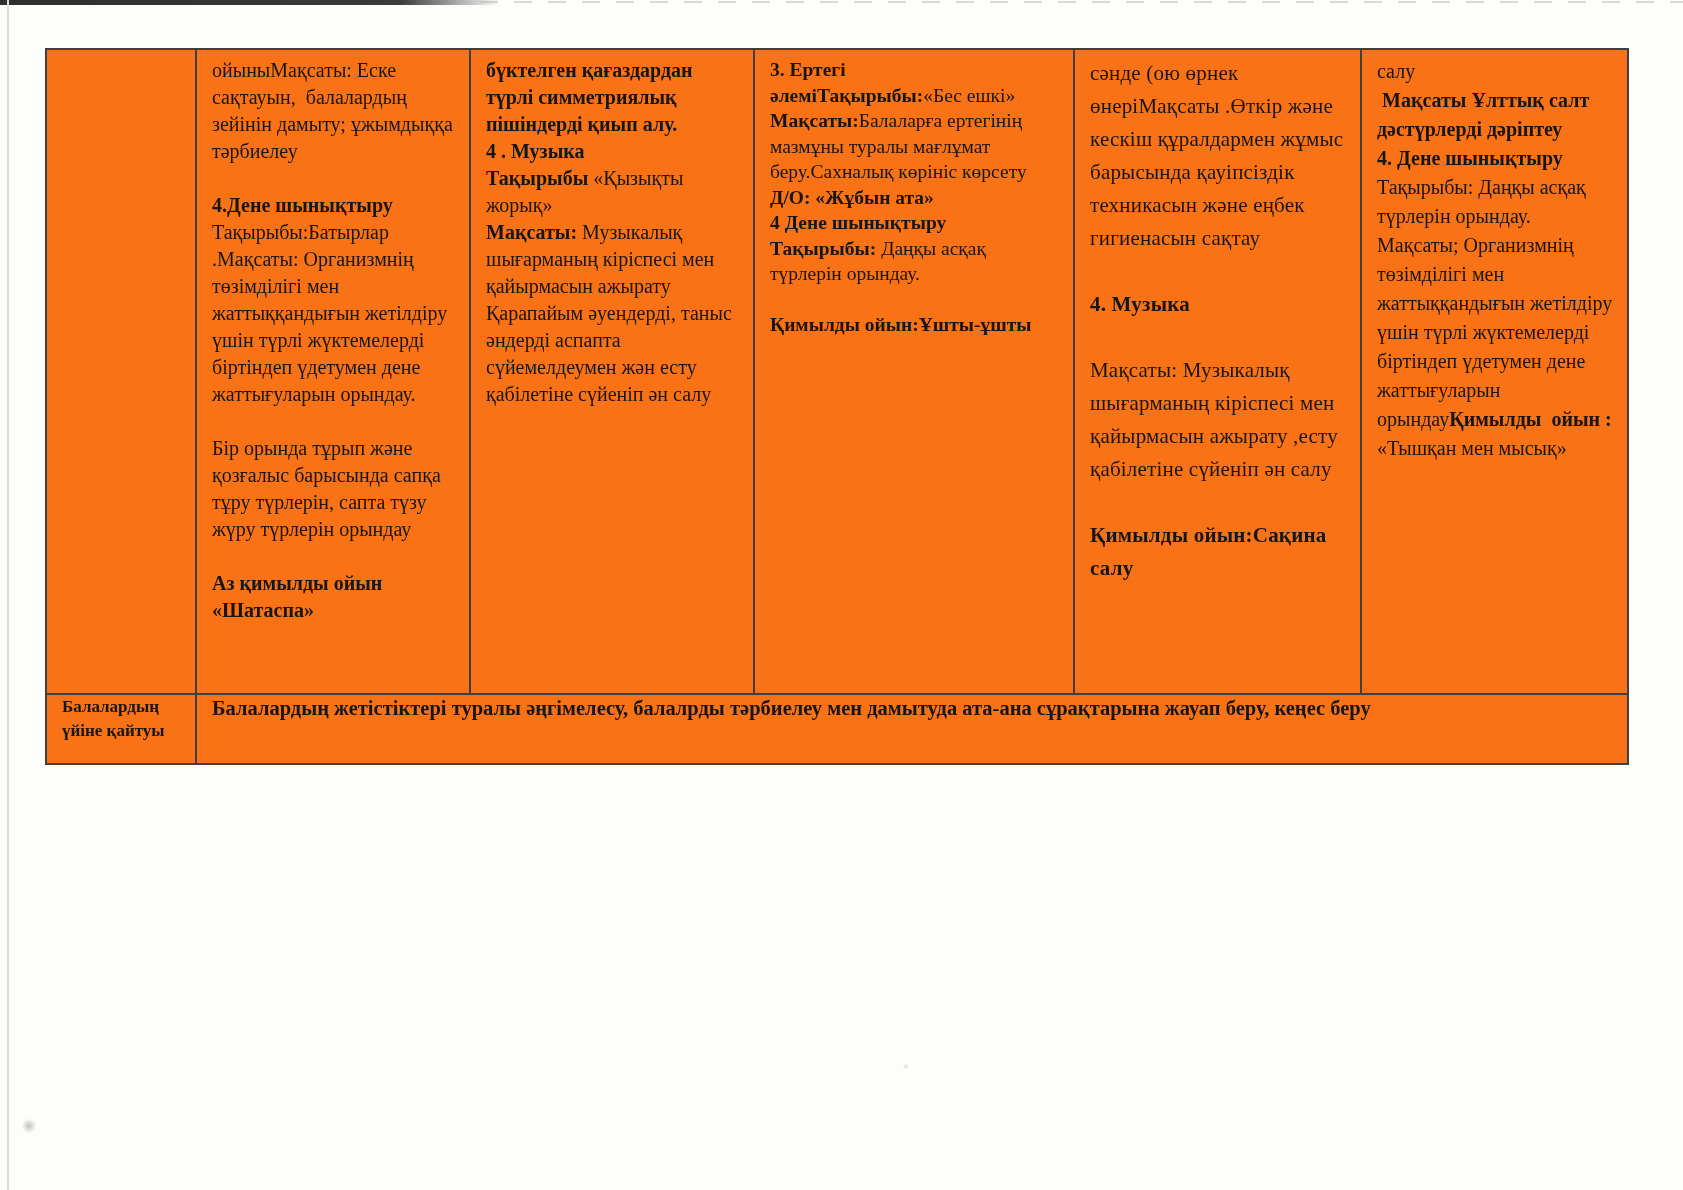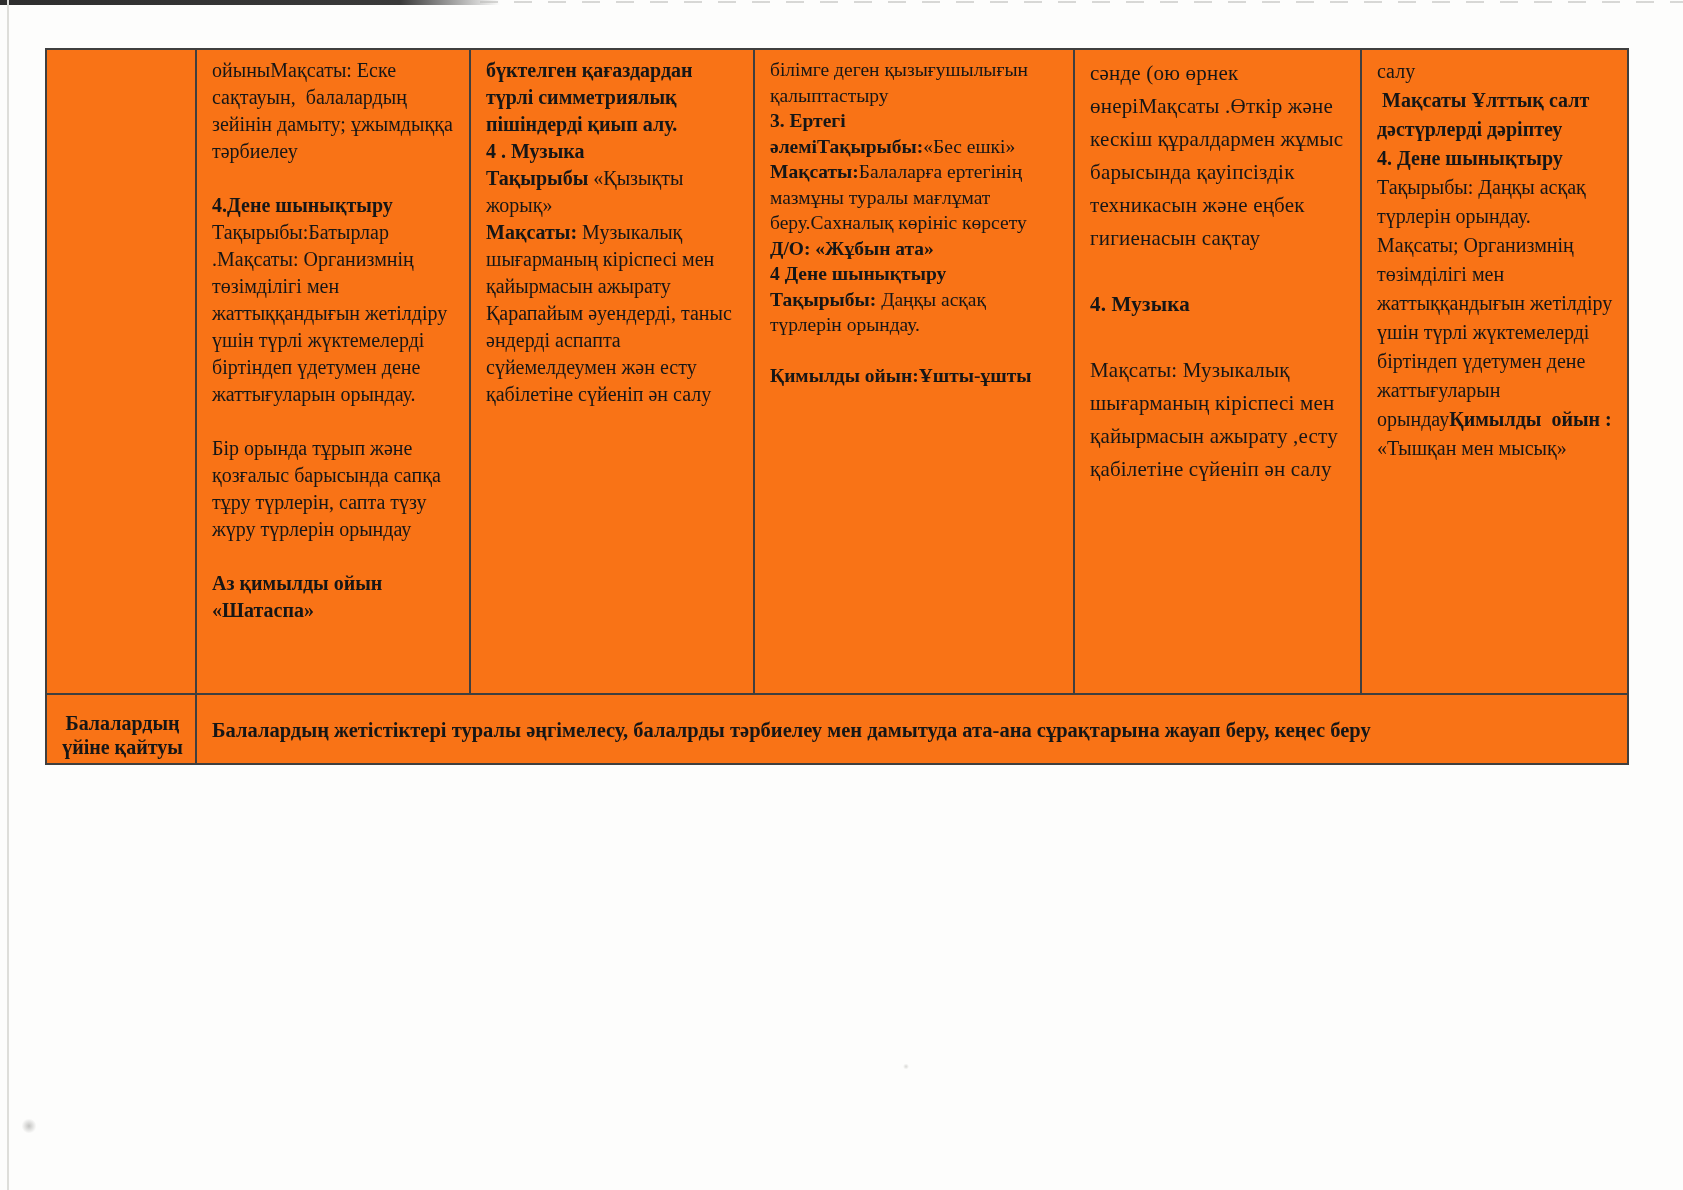--- a/index.html
+++ b/index.html
@@ -55,22 +55,22 @@
   .row1 .cell, .cell.row1{border-bottom:2px solid #3f3f3f;}
   .cell p{margin:0;white-space:pre-wrap;}
   b{font-weight:bold;}
 
   .c2{font-size:20px;line-height:27px;}
   .c3{font-size:20px;line-height:27px;}
   .c4{font-size:19.5px;line-height:25.5px;}
   .c5{font-size:21px;line-height:33px;letter-spacing:.2px;font-family:Liberation Serif, serif;}
   .c6{font-size:20px;line-height:29px;}
 
-  .footer-label{font-size:20px;line-height:24px;padding-top:16px;text-align:center;}
-  .footer-content{font-size:20.5px;line-height:25px;padding-top:23px;grid-column:2 / 7;}
+  .footer-label{font-size:17px;line-height:24px;padding-top:0;}
+  .footer-content{font-size:20.5px;line-height:25px;padding-top:1px;grid-column:2 / 7;}
 </style>
 </head>
 <body>
 
 <div class="scan-top-edge"></div>
 <div class="scan-top-edge2"></div>
 <div class="scan-left-edge"></div>
 <div class="scan-smudge"></div>
 <div class="scan-speck"></div>
 
@@ -88,37 +88,37 @@
       <p>&nbsp;</p>
       <p><b>Аз қимылды ойын «Шатаспа»</b></p>
     </div>
   <div class="cell row1 c3">
       <p><b>бүктелген қағаздардан түрлі симметриялық пішіндерді қиып алу.</b></p>
       <p><b>4 . Музыка</b></p>
       <p><b>Тақырыбы</b><span> «Қызықты жорық»</span></p>
       <p><b>Мақсаты:</b><span> Музыкалық шығарманың кіріспесі мен қайырмасын ажырату Қарапайым әуендерді, таныс әндерді аспапта сүйемелдеумен жән есту қабілетіне сүйеніп ән салу</span></p>
     </div>
   <div class="cell row1 c4">
-      <p><span>білімге деген қызығушылығын қалыптастыру</span></p>
       <p><b>3. Ертегі</b></p>
       <p><b>әлеміТақырыбы:</b><span>«Бес ешкі»</span></p>
       <p><b>Мақсаты:</b><span>Балаларға ертегінің мазмұны туралы мағлұмат беру.Сахналық көрініс көрсету</span></p>
       <p><b>Д/О: «Жұбын ата»</b></p>
       <p><b>4 Дене шынықтыру</b></p>
       <p><b>Тақырыбы:</b><span> Даңқы асқақ түрлерін орындау.</span></p>
       <p>&nbsp;</p>
       <p><b>Қимылды ойын:Ұшты-ұшты</b></p>
     </div>
   <div class="cell row1 c5">
       <p><span>сәнде (ою өрнек өнеріМақсаты .Өткір және кескіш құралдармен жұмыс барысында қауіпсіздік техникасын және еңбек гигиенасын сақтау</span></p>
       <p>&nbsp;</p>
       <p><b>4. Музыка</b></p>
       <p>&nbsp;</p>
       <p><span>Мақсаты: Музыкалық шығарманың кіріспесі мен қайырмасын ажырату ,есту қабілетіне сүйеніп ән салу</span></p>
       <p>&nbsp;</p>
+      <p><b>Қимылды ойын:Сақина салу</b></p>
     </div>
   <div class="cell row1 c6 last">
       <p><span>салу</span></p>
       <p><b> Мақсаты Ұлттық салт дәстүрлерді дәріптеу</b></p>
       <p><b>4. Дене шынықтыру</b></p>
       <p><span>Тақырыбы: Даңқы асқақ түрлерін орындау. Мақсаты; Организмнің төзімділігі мен жаттыққандығын жетілдіру үшін түрлі жүктемелерді біртіндеп үдетумен дене жаттығуларын орындау</span><b>Қимылды  ойын :</b><span> «Тышқан мен мысық»</span></p>
     </div>
 
   <div class="cell footer-label">
       <p><b>Балалардың үйіне қайтуы</b></p>

